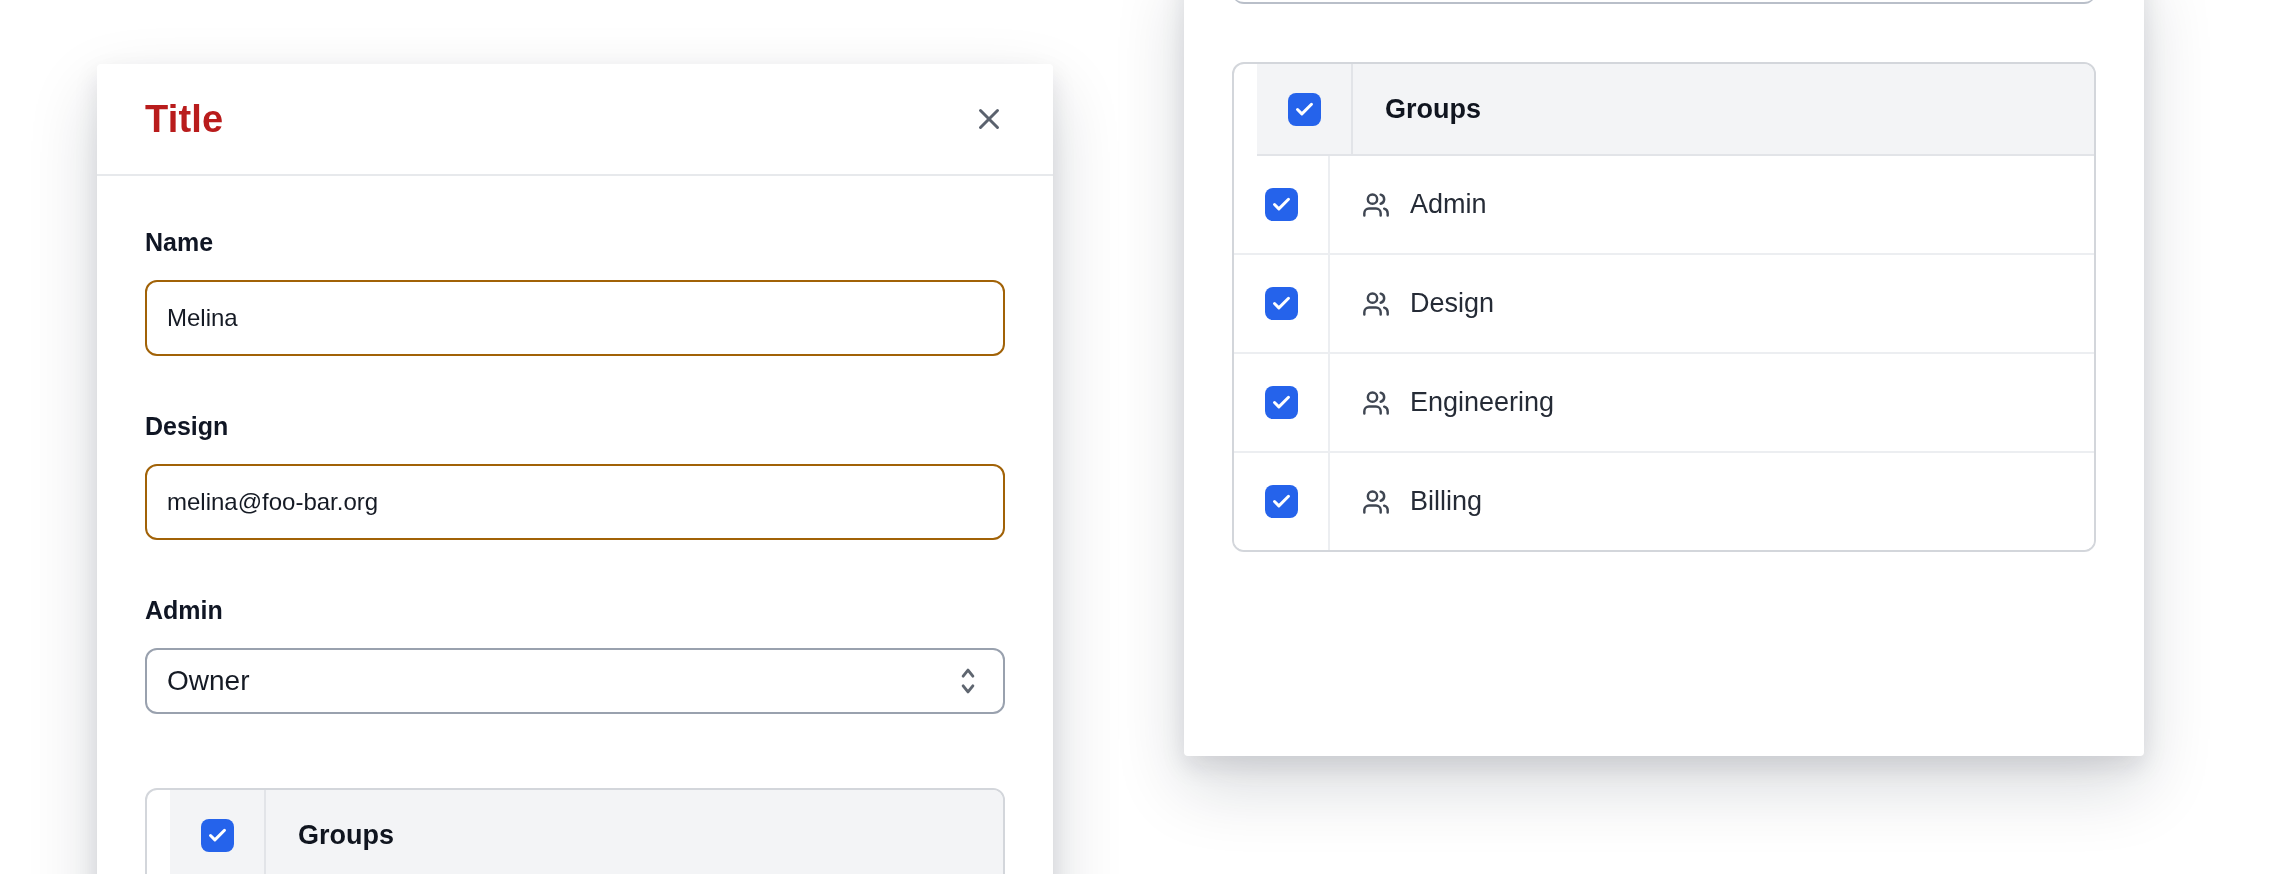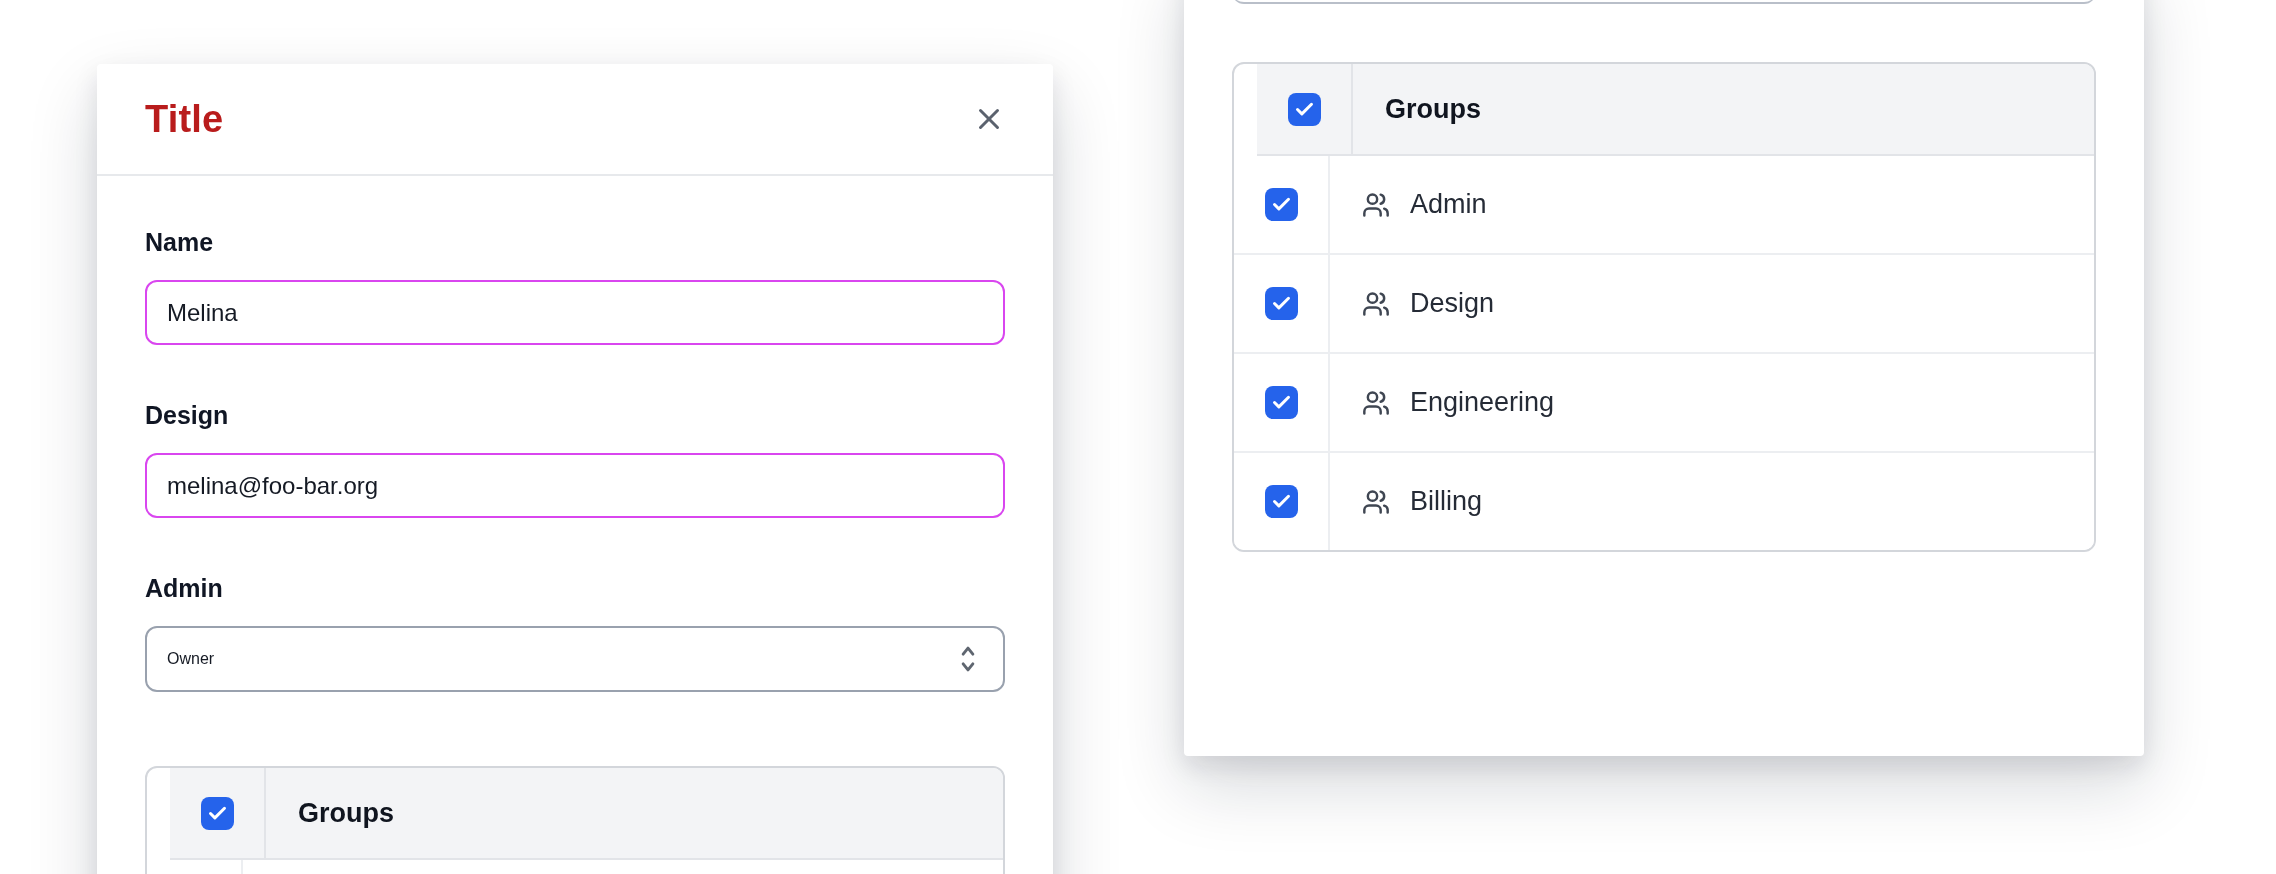--- a/index.html
+++ b/index.html
@@ -22,30 +22,30 @@
   }
   .modal-title{font-size:38px;font-weight:bold;color:#b91c1c;letter-spacing:.2px;}
   .close-btn{
     width:48px;height:48px;display:flex;align-items:center;justify-content:center;
     background:none;border:none;padding:0;cursor:pointer;color:#5b626e;
   }
   .modal-body{padding:50px 48px 0;box-sizing:border-box;}
   .field{margin-bottom:54px;}
   .field-label{font-size:25px;line-height:32px;font-weight:bold;color:#101624;margin-bottom:22px;}
   .textbox{
-    display:block;width:100%;height:65px;box-sizing:border-box;
-    border:2px solid #d946ef;border-radius:12px;background:#fff;
+    display:block;width:100%;height:76px;box-sizing:border-box;
+    border:2px solid #a16207;border-radius:12px;background:#fff;
     font-family:"Liberation Sans", sans-serif;font-size:24px;color:#151a24;
     padding:16px 20px;outline:none;
   }
   .selectbox{
     position:relative;width:100%;height:66px;box-sizing:border-box;
     border:2px solid #99a1ae;border-radius:12px;background:#fff;
     display:flex;align-items:center;padding:0 60px 0 20px;
-    font-size:16px;color:#151a24;cursor:pointer;
+    font-size:28px;color:#151a24;cursor:pointer;
   }
   .select-caret{position:absolute;right:20px;top:50%;transform:translateY(-50%);color:#5f6670;display:flex;}
   
   .gtable{border:2px solid #d3d6db;border-radius:12px;overflow:hidden;background:#fff;}
   .g-head{display:flex;background:#f3f4f6;height:90px;border-bottom:2px solid #e2e4e8;margin-left:23px;}
   .g-row{display:flex;background:#fff;height:97px;border-bottom:2px solid #eceef1;}
   .g-row:last-child{border-bottom:none;}
   .check-col{flex:0 0 94px;width:94px;border-right:2px solid #e2e4e8;
     display:flex;align-items:center;justify-content:center;}
   .g-row .check-col{border-right:2px solid #eceef1;}

